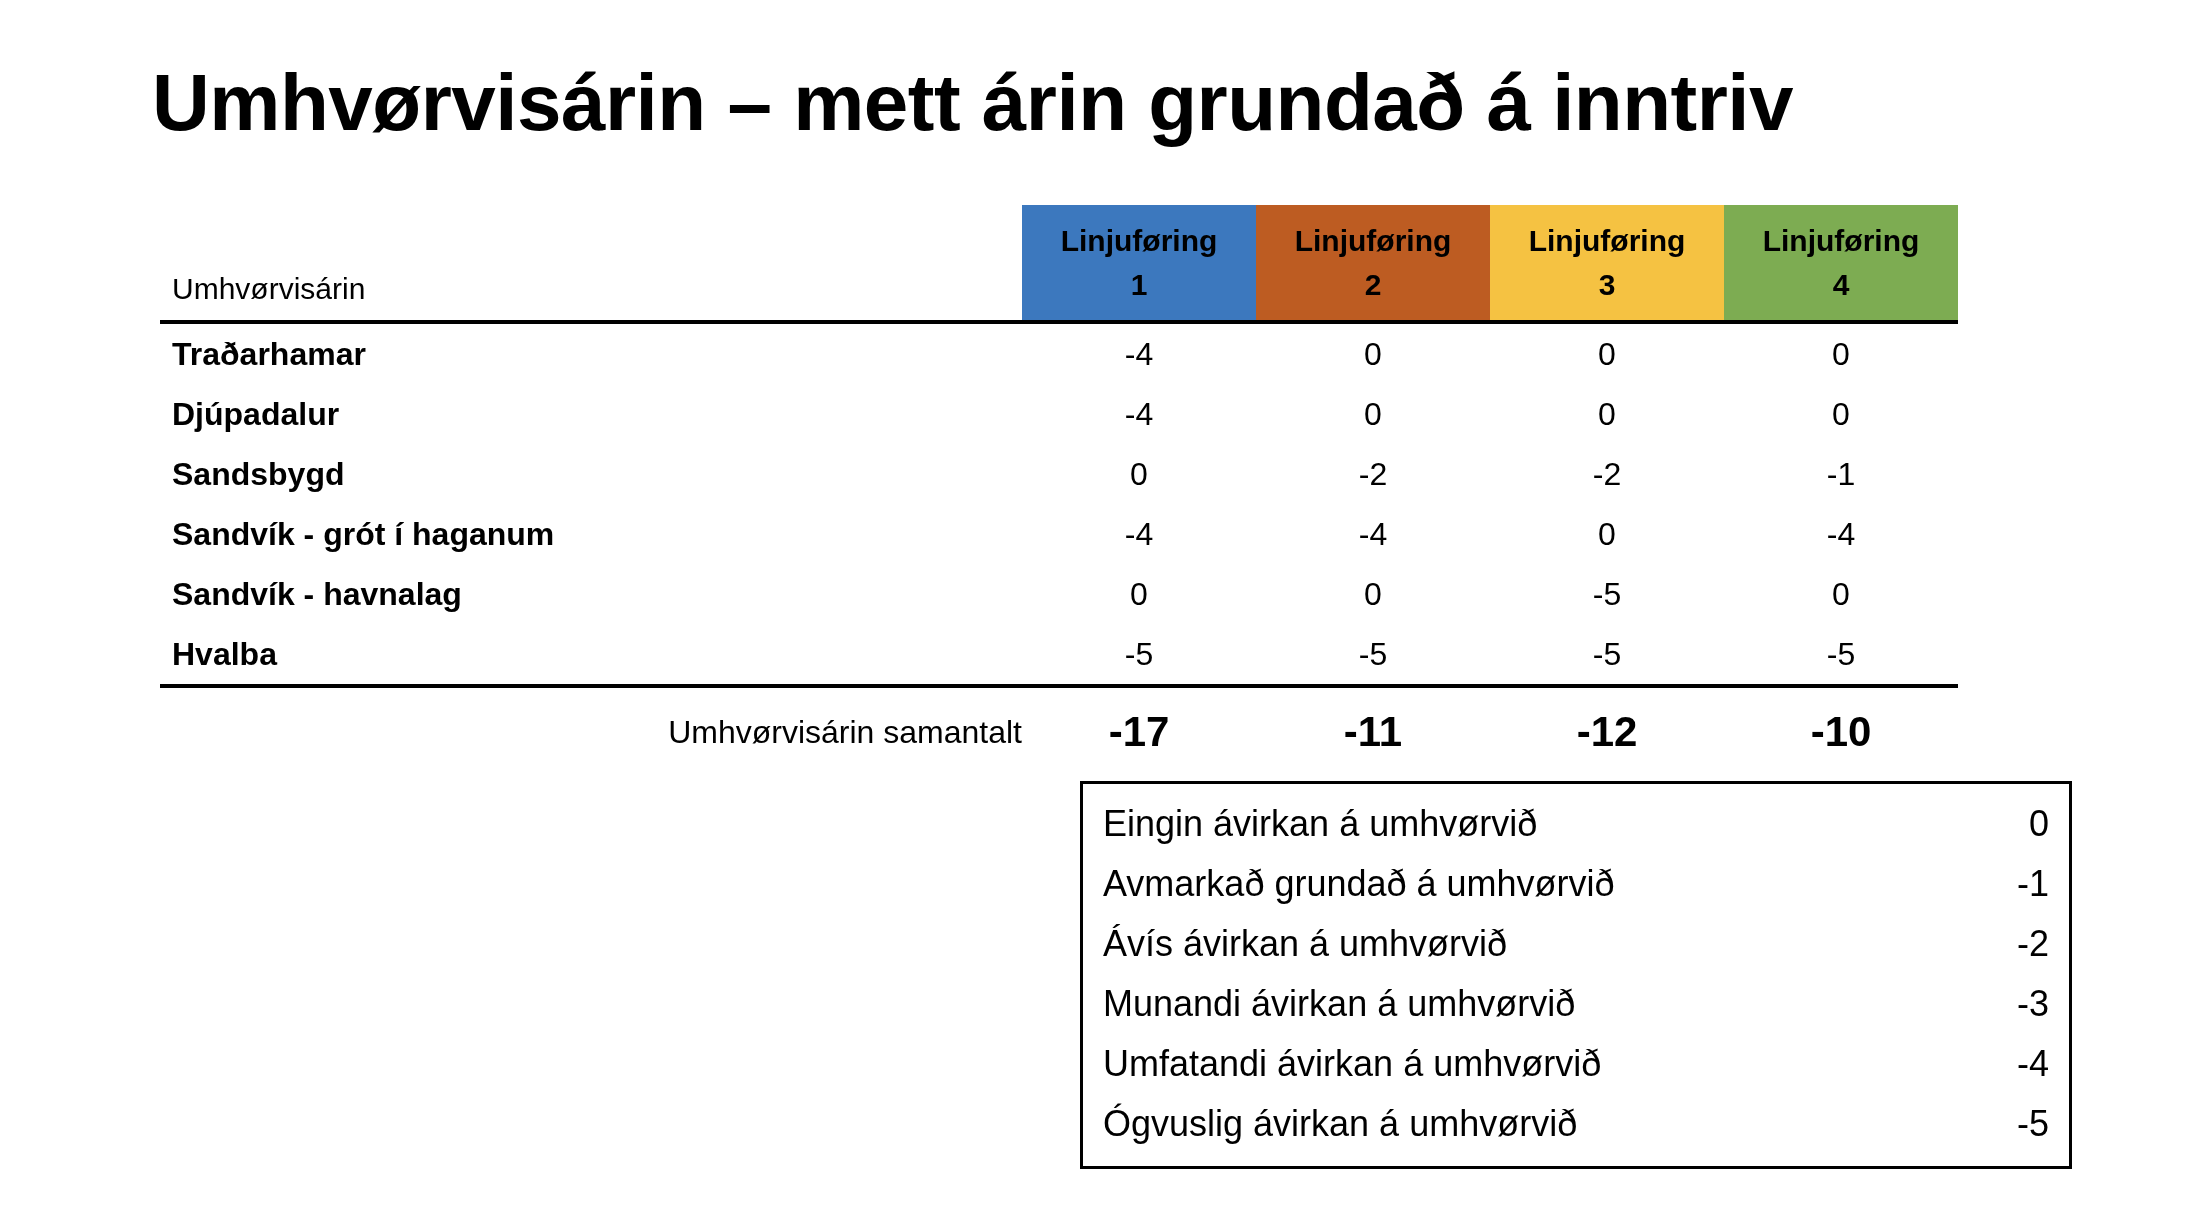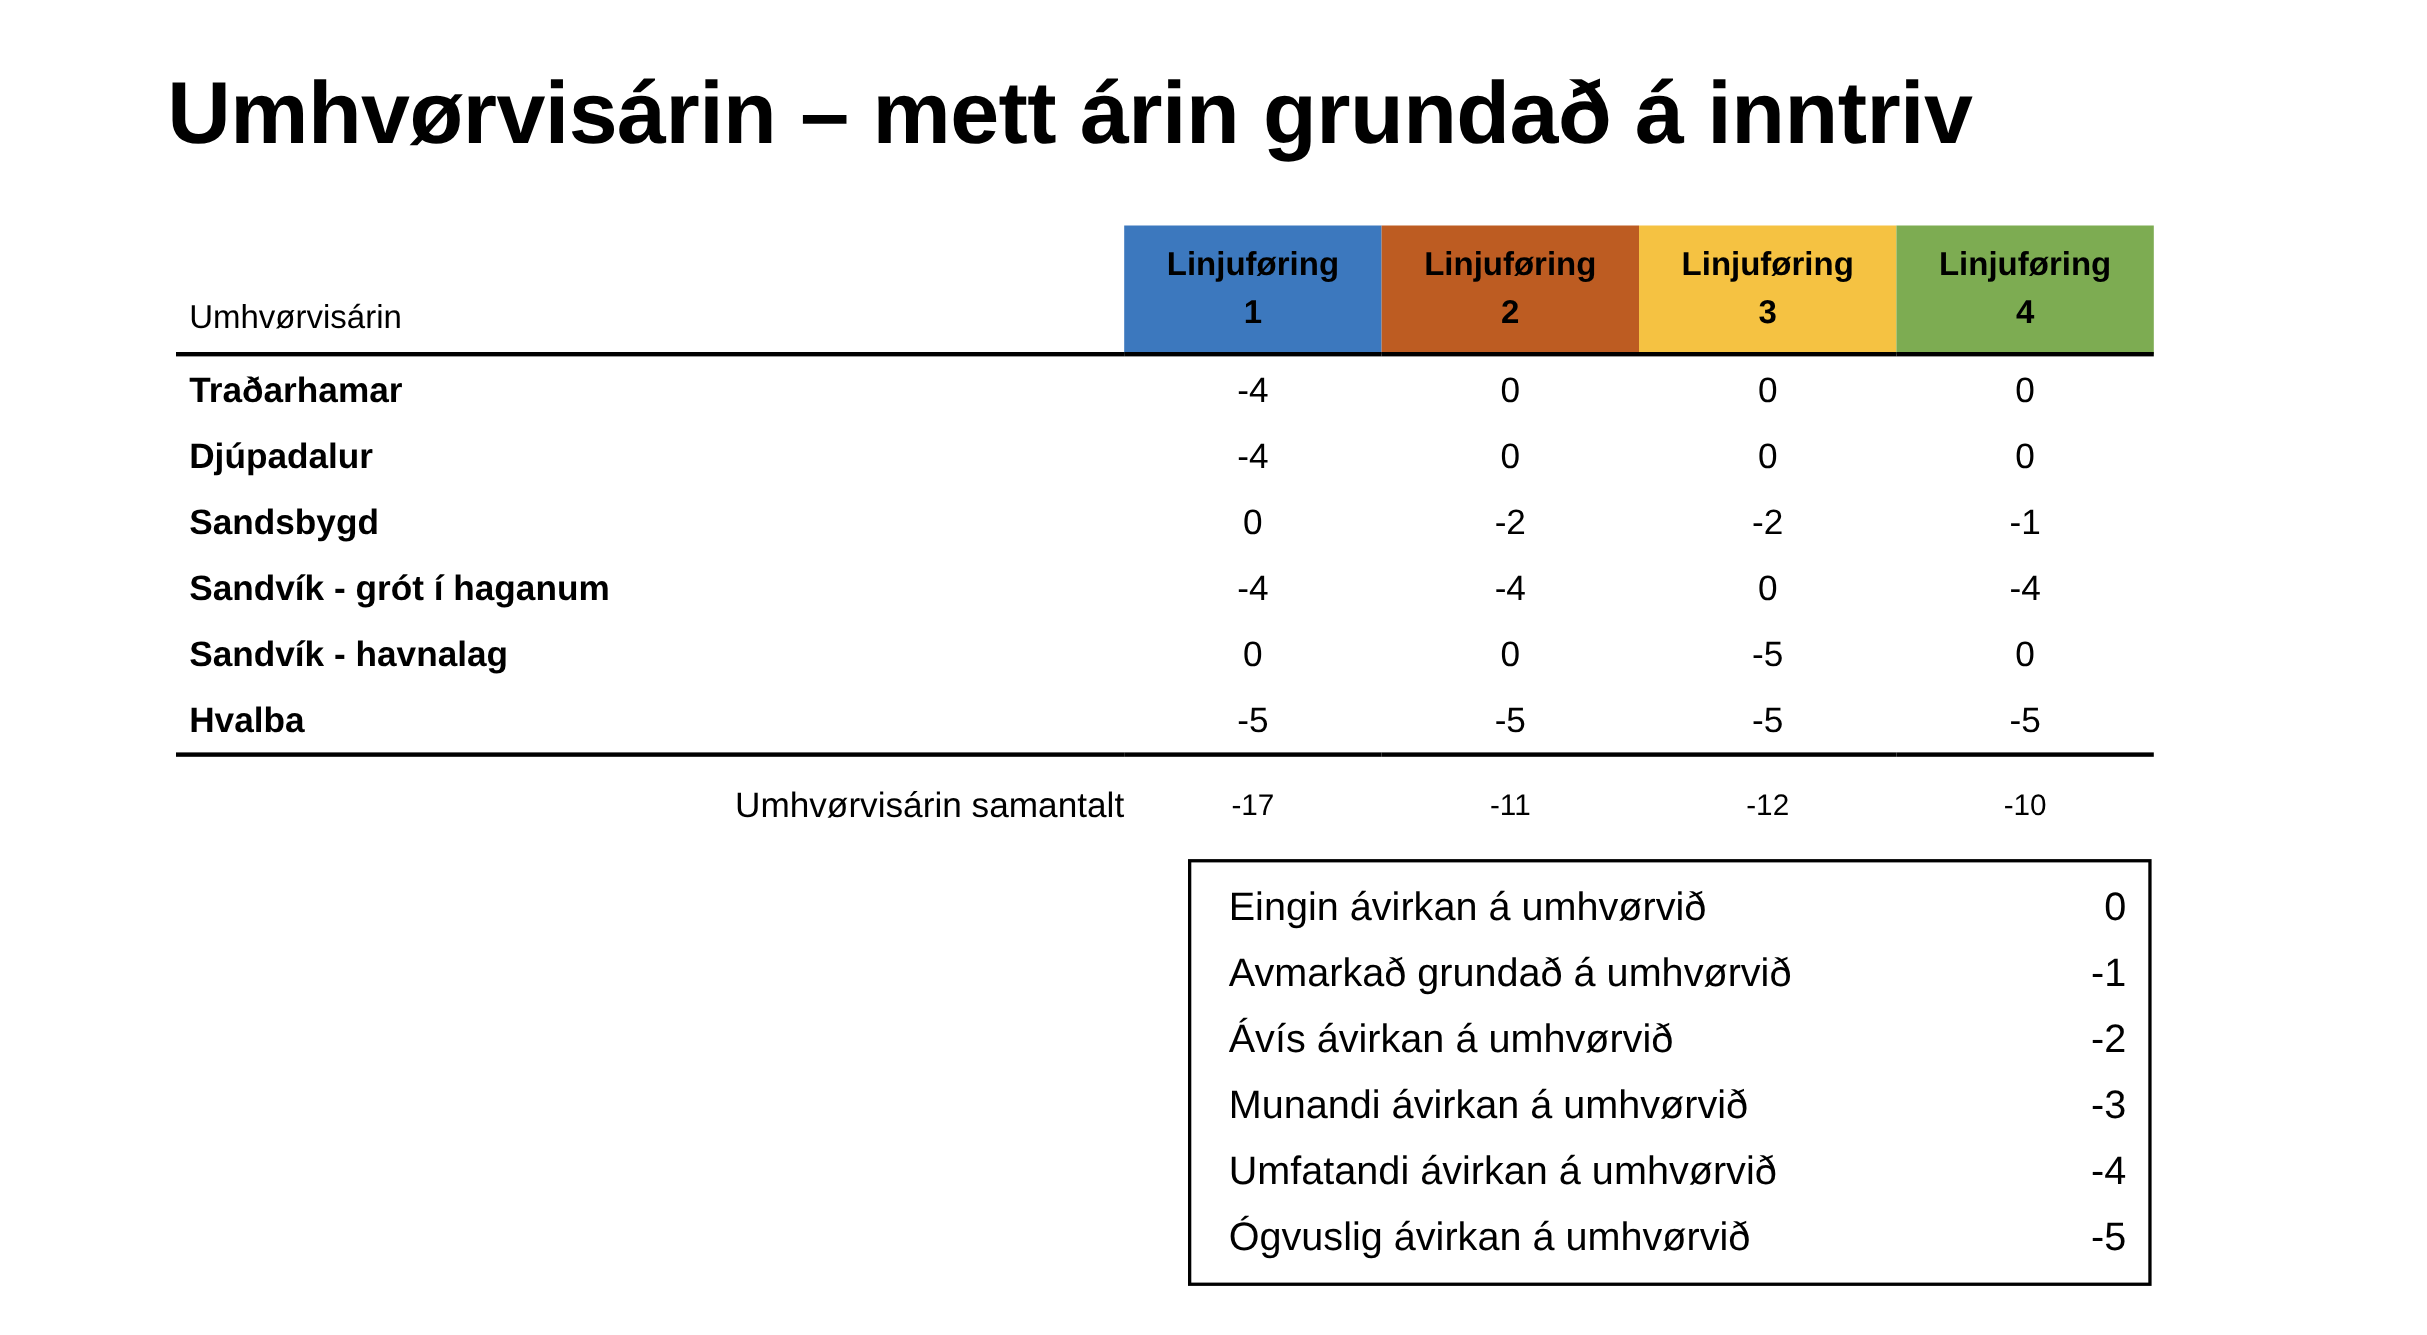--- a/index.html
+++ b/index.html
@@ -97,39 +97,39 @@
   .total-label {
     font-size: 32px;
     font-weight: normal;
     padding: 10px 0 0 12px;
     height: 68px;
     text-align: right;
     white-space: nowrap;
     vertical-align: middle;
   }
   .total-val {
-    font-size: 27px;
-    font-weight: normal;
+    font-size: 42px;
+    font-weight: bold;
     text-align: center;
     height: 68px;
     vertical-align: middle;
     padding-top: 10px;
   }
 
   
   #legend {
     position: absolute;
     left: 1080px;
     top: 781px;
-    width: 876px;
+    width: 992px;
     height: 388px;
     box-sizing: border-box;
     border: 3px solid #000000;
     background: #ffffff;
-    padding: 10px 20px 10px 34px;
+    padding: 10px 20px 10px 20px;
   }
   #legend table {
     border-collapse: collapse;
     width: 100%;
     table-layout: fixed;
   }
   .lg-text {
     font-size: 36px;
     font-weight: 400;
     text-align: left;

